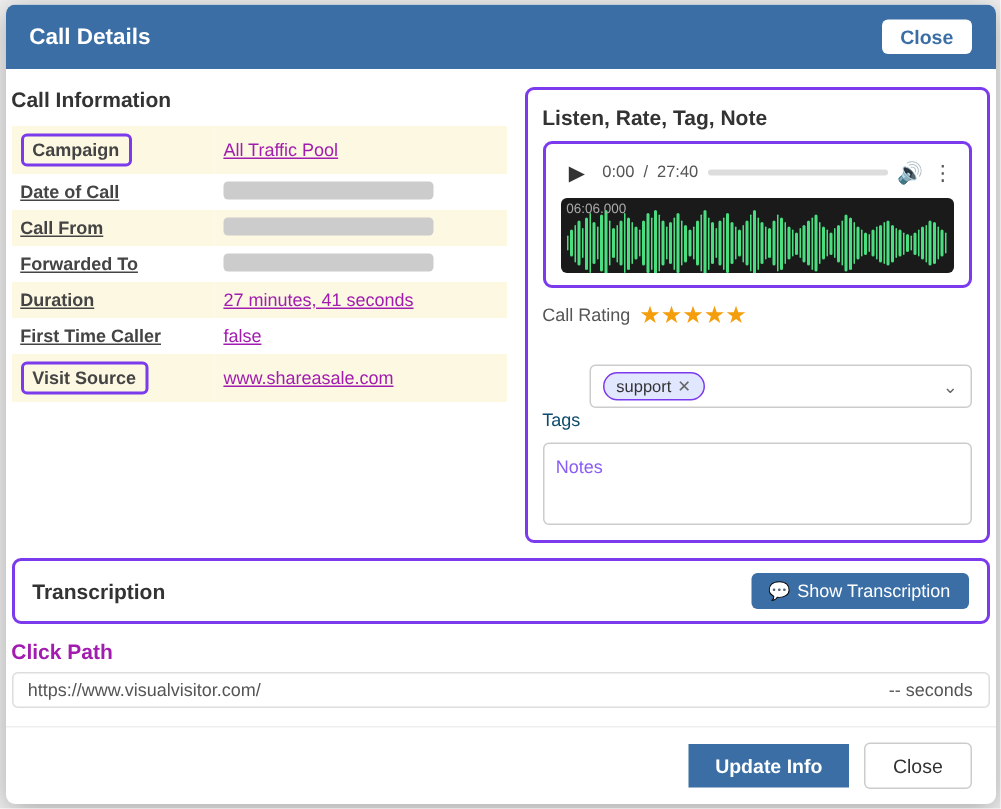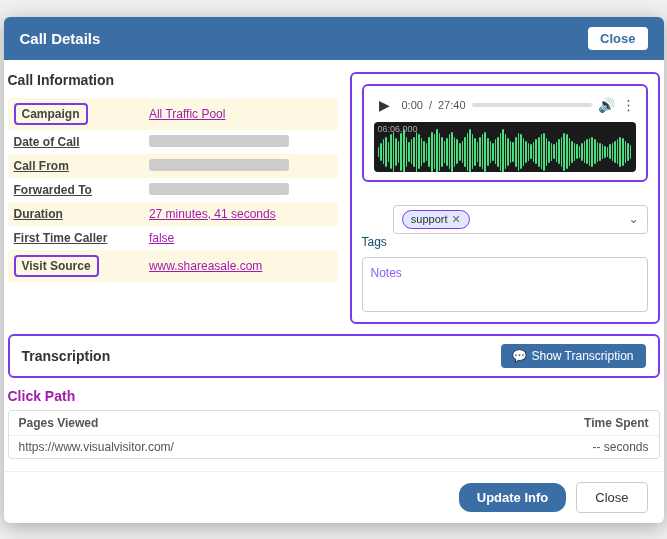--- a/index.html
+++ b/index.html
@@ -335,21 +335,21 @@
       justify-content: flex-end;
       align-items: center;
       gap: 10px;
       padding: 10px 16px;
       border-top: 1px solid #eee;
     }
     .update-btn {
       background: #3a6ea5;
       color: #fff;
       border: none;
-      border-radius: 12px;
+      border-radius: 0;
       padding: 7px 18px;
       font-size: 13px;
       cursor: pointer;
       font-weight: bold;
     }
     .footer-close-btn {
       background: #fff;
       color: #333;
       border: 1px solid #ccc;
       border-radius: 4px;
@@ -401,20 +401,21 @@
               </tr>
               <tr>
                 <td class="label-cell"><span class="label-highlighted">Visit Source</span></td>
                 <td class="value-cell">www.shareasale.com</td>
               </tr>
             </tbody>
         </table>
       </div>
 
       <div class="right-col">
+        <div class="listen-title">Listen, Rate, Tag, Note</div>
 
         <div class="audio-player">
           <div class="audio-controls">
             <button class="play-btn">▶</button>
             <span class="time-display">0:00</span>
             <span class="time-display"> / </span>
             <span class="time-display">27:40</span>
             <div class="progress-bar-container">
               <div class="progress-bar-fill"></div>
             </div>
@@ -521,20 +522,24 @@
                 <div class="waveform-bar" style="height: 25px;"></div>
                 <div class="waveform-bar" style="height: 30px;"></div>
                 <div class="waveform-bar" style="height: 28px;"></div>
                 <div class="waveform-bar" style="height: 22px;"></div>
                 <div class="waveform-bar" style="height: 18px;"></div>
                 <div class="waveform-bar" style="height: 14px;"></div>
               </div>
           </div>
         </div>
 
+        <div class="call-rating">
+          <span class="rating-label">Call Rating</span>
+          <span class="stars">★★★★★</span>
+        </div>
 
         <div class="tags-row">
           <span class="tags-label">Tags</span>
           <div class="tags-dropdown">
             <div class="tag-badge">
               <span>support</span>
               <span class="tag-x">✕</span>
             </div>
             <span class="chevron-down">⌄</span>
           </div>
@@ -550,24 +555,20 @@
       <span class="transcription-title">Transcription</span>
       <button class="show-transcription-btn">
         <span>💬</span>
         <span>Show Transcription</span>
       </button>
     </div>
 
     <div class="click-path-section">
       <div class="click-path-title">Click Path</div>
       <div class="click-path-table">
-        <div class="click-path-cols">
-          <span>Pages Viewed</span>
-          <span>Time Spent</span>
-        </div>
         <div class="click-path-row">
           <span class="click-path-url">https://www.visualvisitor.com/</span>
           <span class="click-path-time">-- seconds</span>
         </div>
       </div>
     </div>
   </div>
 
   <div class="modal-footer">
     <button class="update-btn">Update Info</button>

